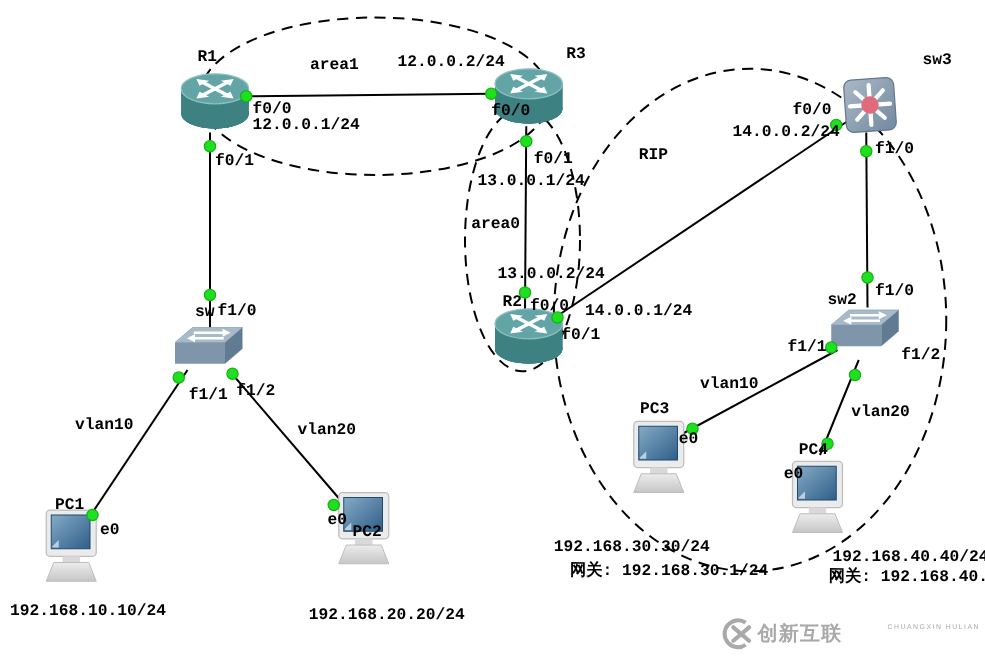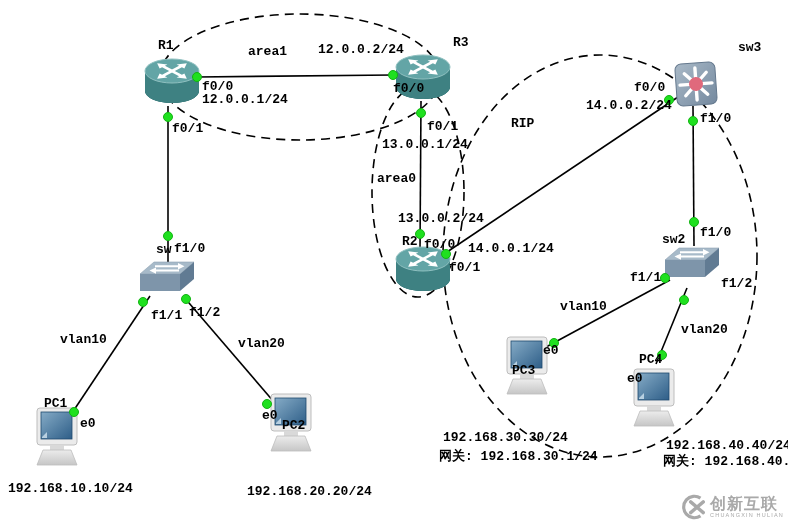--- a/index.html
+++ b/index.html
@@ -13,21 +13,21 @@
   .dot{fill:#1fe01f;stroke:#12b412;stroke-width:1;}
   .dev{position:absolute;z-index:2;}
   .lbl{
     position:absolute;z-index:4;color:#000;font-weight:700;font-size:13px;
     line-height:13px;white-space:pre;letter-spacing:0px;
   }
   .watermark{
     position:absolute;right:4px;bottom:4px;z-index:5;display:flex;align-items:center;
     gap:3px;color:#a9a9a9;
   }
-  .wm-text{display:flex;flex-direction:column;align-items:flex-start;}
+  .wm-text{display:flex;flex-direction:row;align-items:flex-start;gap:36px;}
   .wm-brand{font-size:16px;font-weight:700;letter-spacing:1px;line-height:17px;
     font-family:"Liberation Sans",sans-serif;}
   .wm-sub{font-size:5.5px;letter-spacing:1.2px;line-height:7px;
     font-family:"Liberation Sans",sans-serif;}
 </style>
 </head>
 <body>
 
 <div id="stage">
   <svg class="layer" id="links-layer">
@@ -205,21 +205,21 @@
             <stop offset="0" stop-color="#ececec"></stop>
             <stop offset="1" stop-color="#c6c6c6"></stop>
           </linearGradient>
         </defs>
         <rect x="7" y="2" width="40" height="37" rx="3" fill="#ebebeb" stroke="#bdbdbd" stroke-width="1"></rect>
         <rect x="11" y="6" width="31" height="27" fill="url(#scr)" stroke="#1f4a6e" stroke-width="0.8"></rect>
         <polygon points="12,31 17,26 17,32 12,32" fill="#cfe2ef" opacity="0.8"></polygon>
         <rect x="20" y="39" width="14" height="5" fill="#d9d9d9"></rect>
         <polygon points="13,44 41,44 47,59 7,59" fill="url(#base)" stroke="#bdbdbd" stroke-width="0.8"></polygon>
       </svg></div>
-    <div class="lbl" style="left: 512px; top: 320px; margin-top: 44px;">PC3</div>
+    <div class="lbl" style="left: 512px; top: 320px;">PC3</div>
     <div class="dev" style="left: 627px; top: 367px;"><svg width="54" height="64" viewBox="0 0 54 64">
         <defs>
           <linearGradient id="scr" x1="0" y1="0" x2="1" y2="1">
             <stop offset="0" stop-color="#85abc6"></stop>
             <stop offset="1" stop-color="#2e5e88"></stop>
           </linearGradient>
           <linearGradient id="base" x1="0" y1="0" x2="0" y2="1">
             <stop offset="0" stop-color="#ececec"></stop>
             <stop offset="1" stop-color="#c6c6c6"></stop>
           </linearGradient>
@@ -255,16 +255,16 @@
     <div class="lbl" style="left: 700px; top: 226px;">f1/0</div>
     <div class="lbl" style="left: 630px; top: 271px;">f1/1</div>
     <div class="lbl" style="left: 721px; top: 277px;">f1/2</div>
     <div class="lbl" style="left: 560px; top: 300px;">vlan10</div>
     <div class="lbl" style="left: 681px; top: 323px;">vlan20</div>
     <div class="lbl" style="left: 543px; top: 344px;">e0</div>
     <div class="lbl" style="left: 627px; top: 372px;">e0</div>
     <div class="lbl" style="left: 8px; top: 482px;">192.168.10.10/24</div>
     <div class="lbl" style="left: 247px; top: 485px;">192.168.20.20/24</div>
     <div class="lbl" style="left: 443px; top: 431px;">192.168.30.30/24</div>
-    <div class="lbl" style="left: 439px; top: 450px;">网关: 192.168.30.1/24</div>
+    <div class="lbl" style="left: 456px; top: 450px;">网关: 192.168.30.1/24</div>
     <div class="lbl" style="left: 666px; top: 439px;">192.168.40.40/24</div>
     <div class="lbl" style="left: 663px; top: 455px;">网关: 192.168.40.1/24</div>
   </div>
 
 </body></html>

